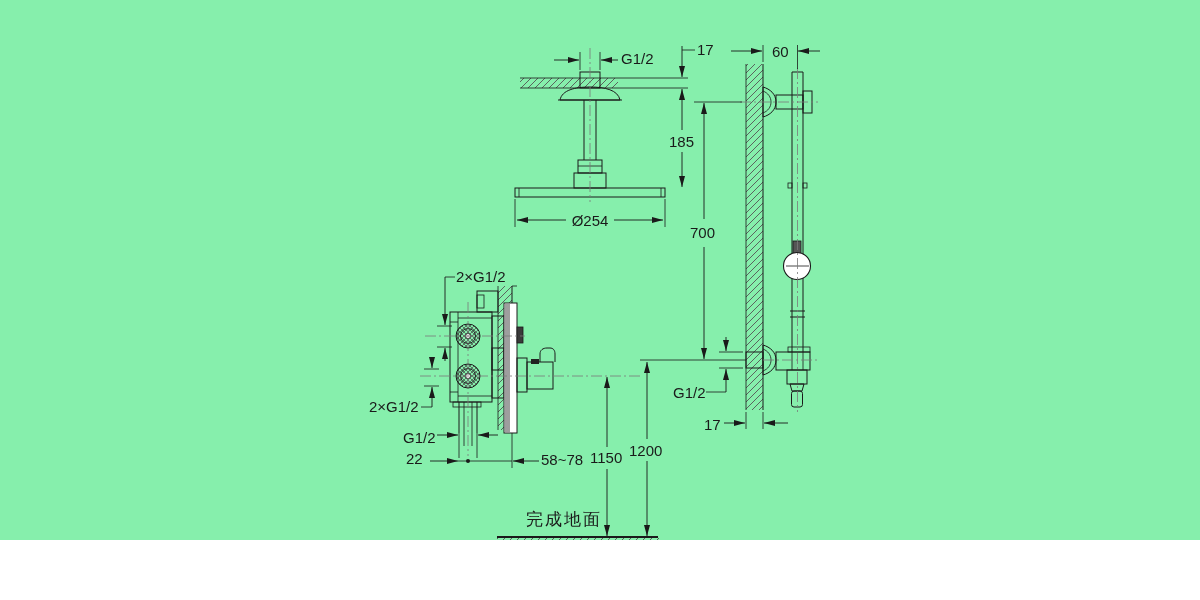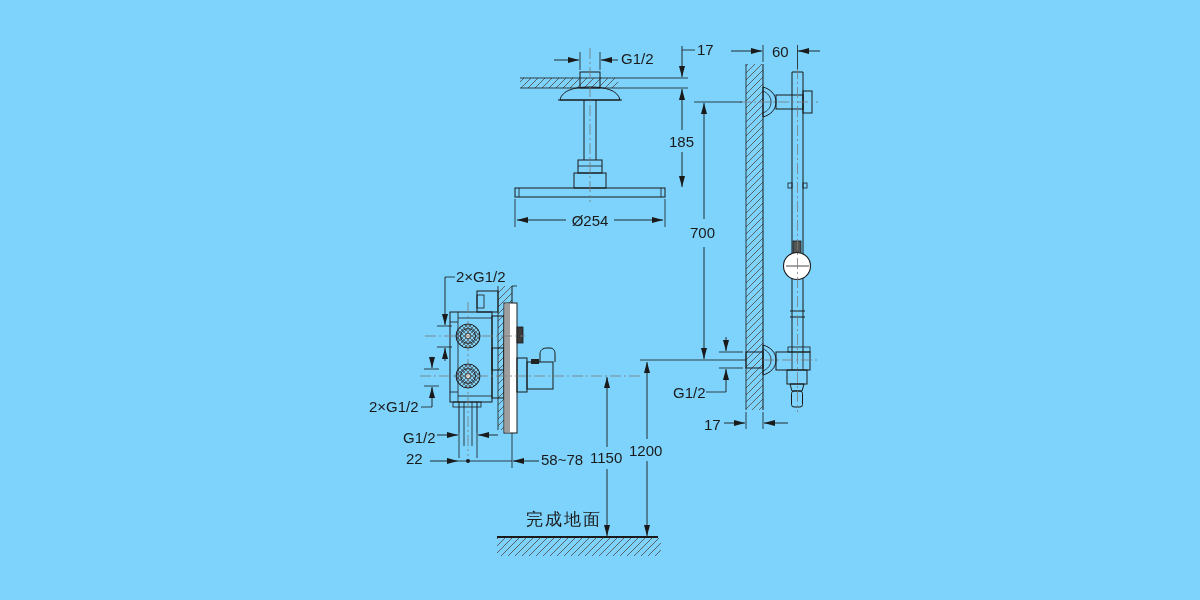--- a/index.html
+++ b/index.html
@@ -1,16 +1,16 @@
 <!DOCTYPE html>
 <html><head>
 <meta charset="utf-8">
 <style>
   html,body{margin:0;padding:0;background:#fff;}
-  .canvas{position:relative;width:1200px;height:600px;background:#7dd3fc;overflow:hidden;
+  .canvas{position:relative;width:1200px;height:540px;background:#86efac;overflow:hidden;
           font-family:"Liberation Sans","DejaVu Sans",sans-serif;}
   svg{display:block}
   text{fill:#1a1a1a;font-family:"Liberation Sans","DejaVu Sans",sans-serif;font-size:15px;}
   text.cjk{font-size:17px;letter-spacing:2px;}
   .ln{stroke:#1a1a1a;stroke-width:1;fill:none;}
   .thin{stroke:#1a1a1a;stroke-width:0.8;fill:none;}
   .thick{stroke:#1a1a1a;stroke-width:2;fill:none;}
   .cl{stroke:#7a7a7a;stroke-width:0.8;fill:none;stroke-dasharray:11 3 2 3;}
   .dim{stroke:#1a1a1a;stroke-width:0.9;fill:none;}
 </style>

